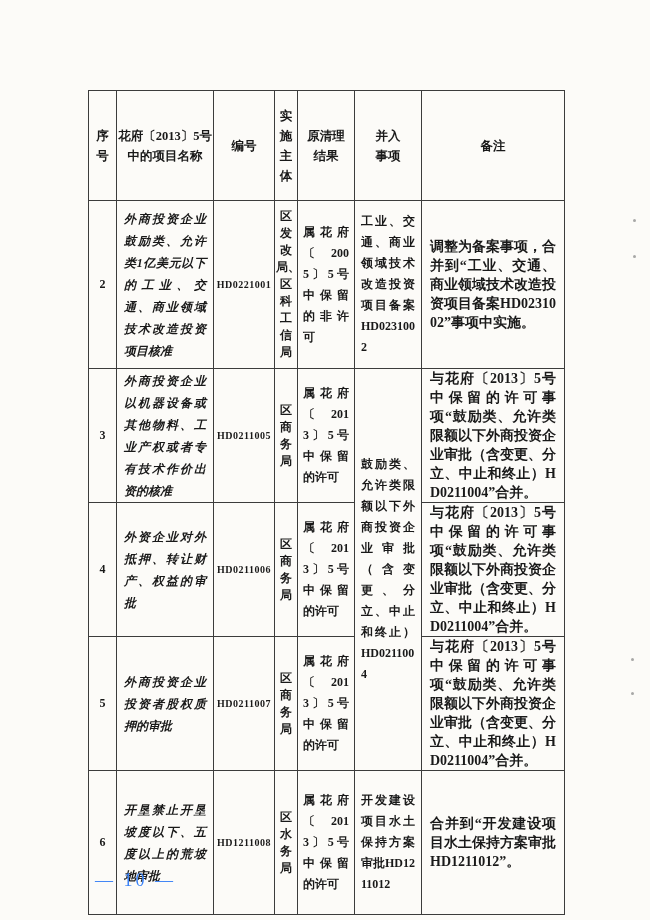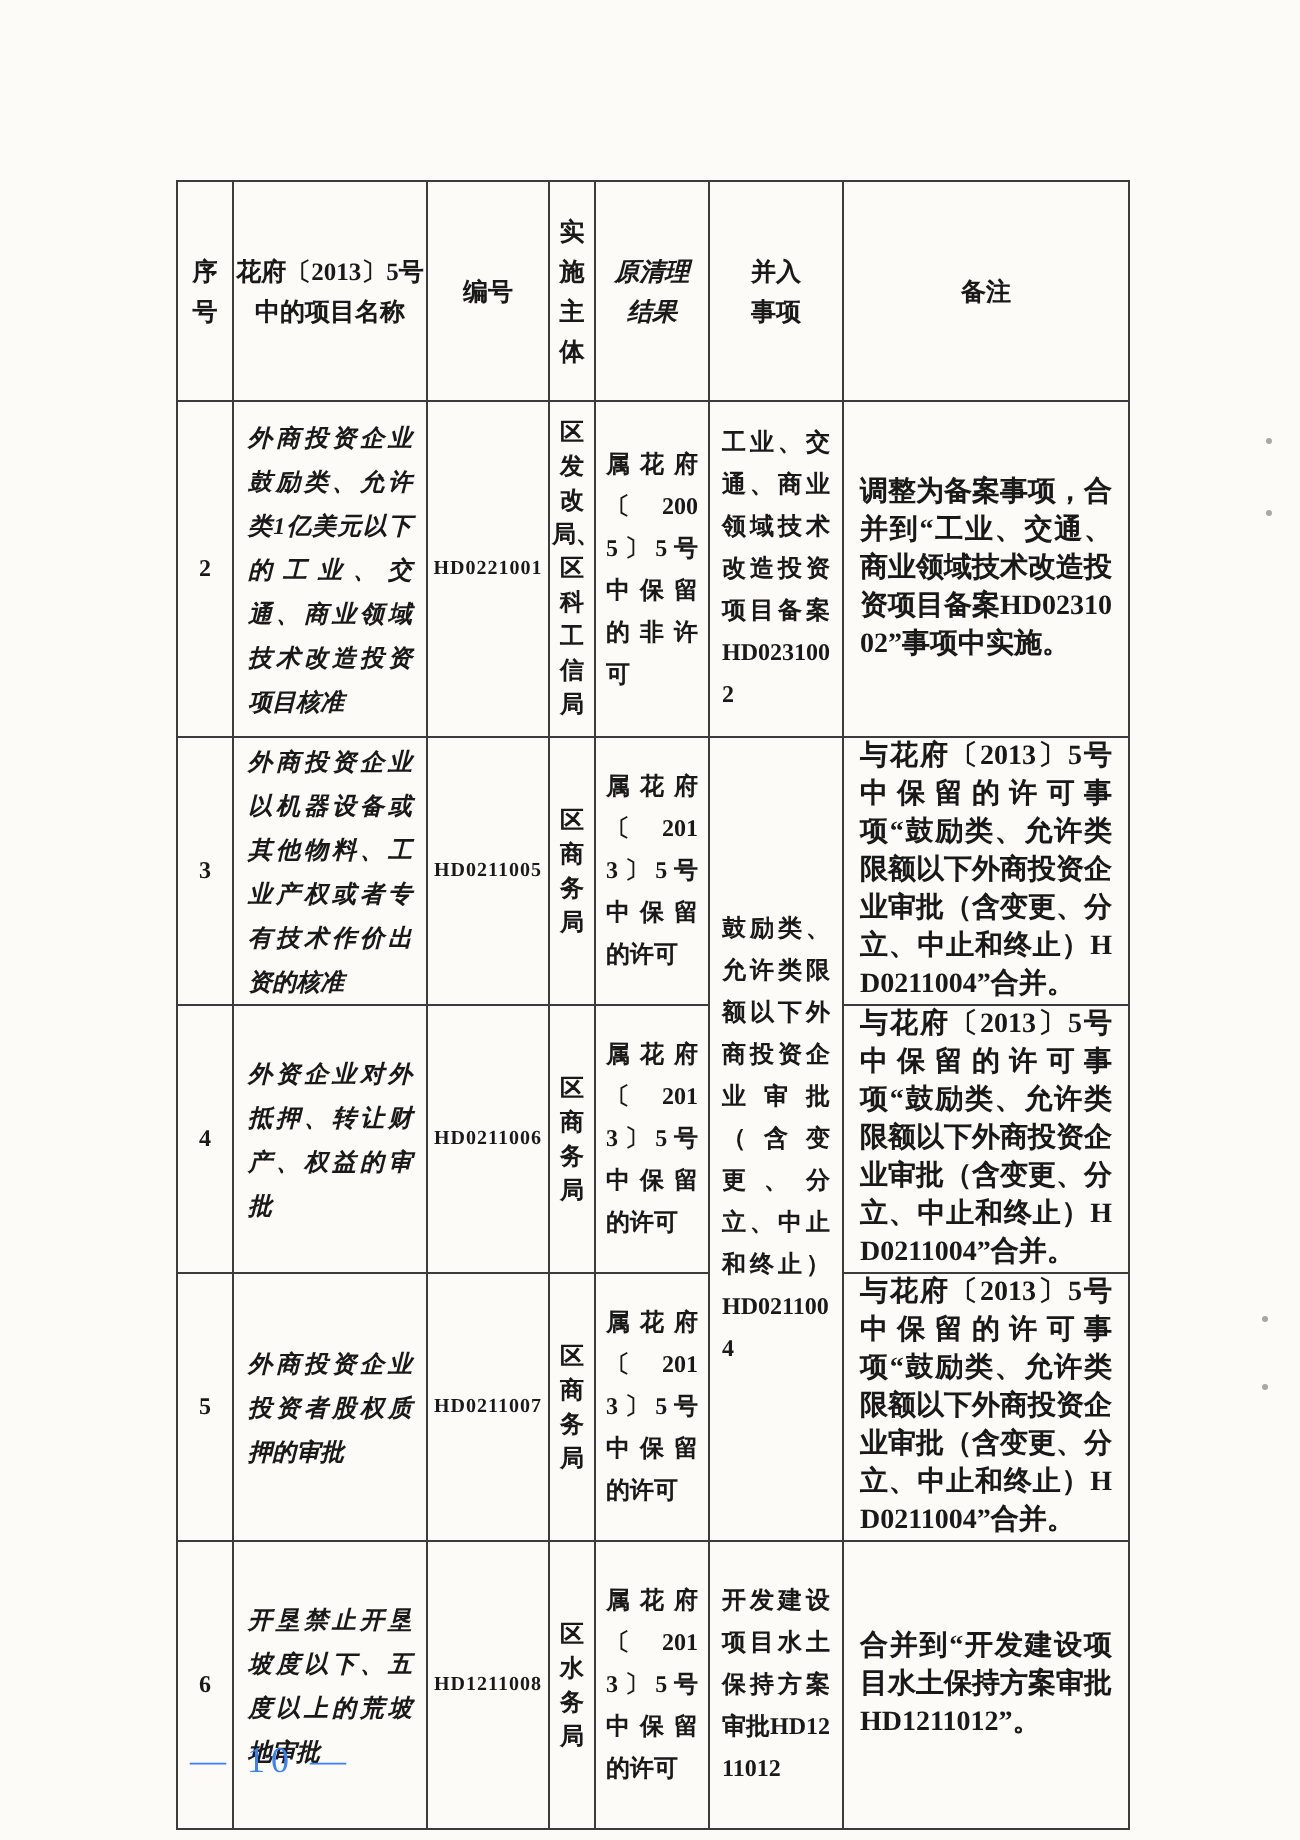--- a/index.html
+++ b/index.html
@@ -33,21 +33,21 @@
   tr.r5 { height:95px; }
   tr.r6 { height:144px; }
   .name-cell   { text-align:justify; padding:0 7px; line-height:22px;font-style:italic; }
   .code-cell   { font-size:10px; letter-spacing:0.5px; }
   .agency-cell { line-height:17px; padding:2px 1px;text-align:center; }
   .result-cell { text-align:justify; padding:0 5px; line-height:21px; }
   .merge-cell  { text-align:justify; padding:0 6px; line-height:21px; }
   .remark-cell { text-align:justify; padding:0 8px; font-size:14px; line-height:19px; }
   .w-narrow1 { display:inline-block; width:1.3em; }
   .w-narrow2 { display:inline-block; width:2.4em;text-align:center; }
-  .w-narrow3 { display:inline-block; width:3.4em;font-style:italic; }
+  .w-narrow3 { display:inline-block; width:3.4em; }
   .pageno {
     position:absolute; left:95px; top:870px;
     font-size:18px; color:#3b82f6; letter-spacing:3px; font-weight:normal;
   }
   .speck {
     position:absolute; width:3px; height:3px;
     background:#8b8b8b; border-radius:50%; opacity:0.75;
   }
 </style>
 </head>

